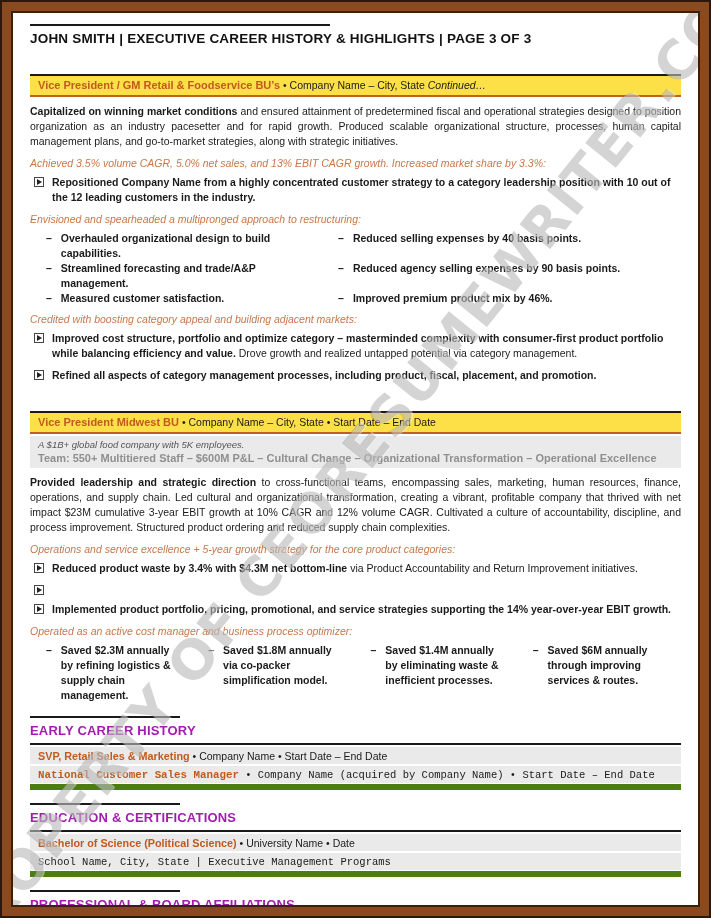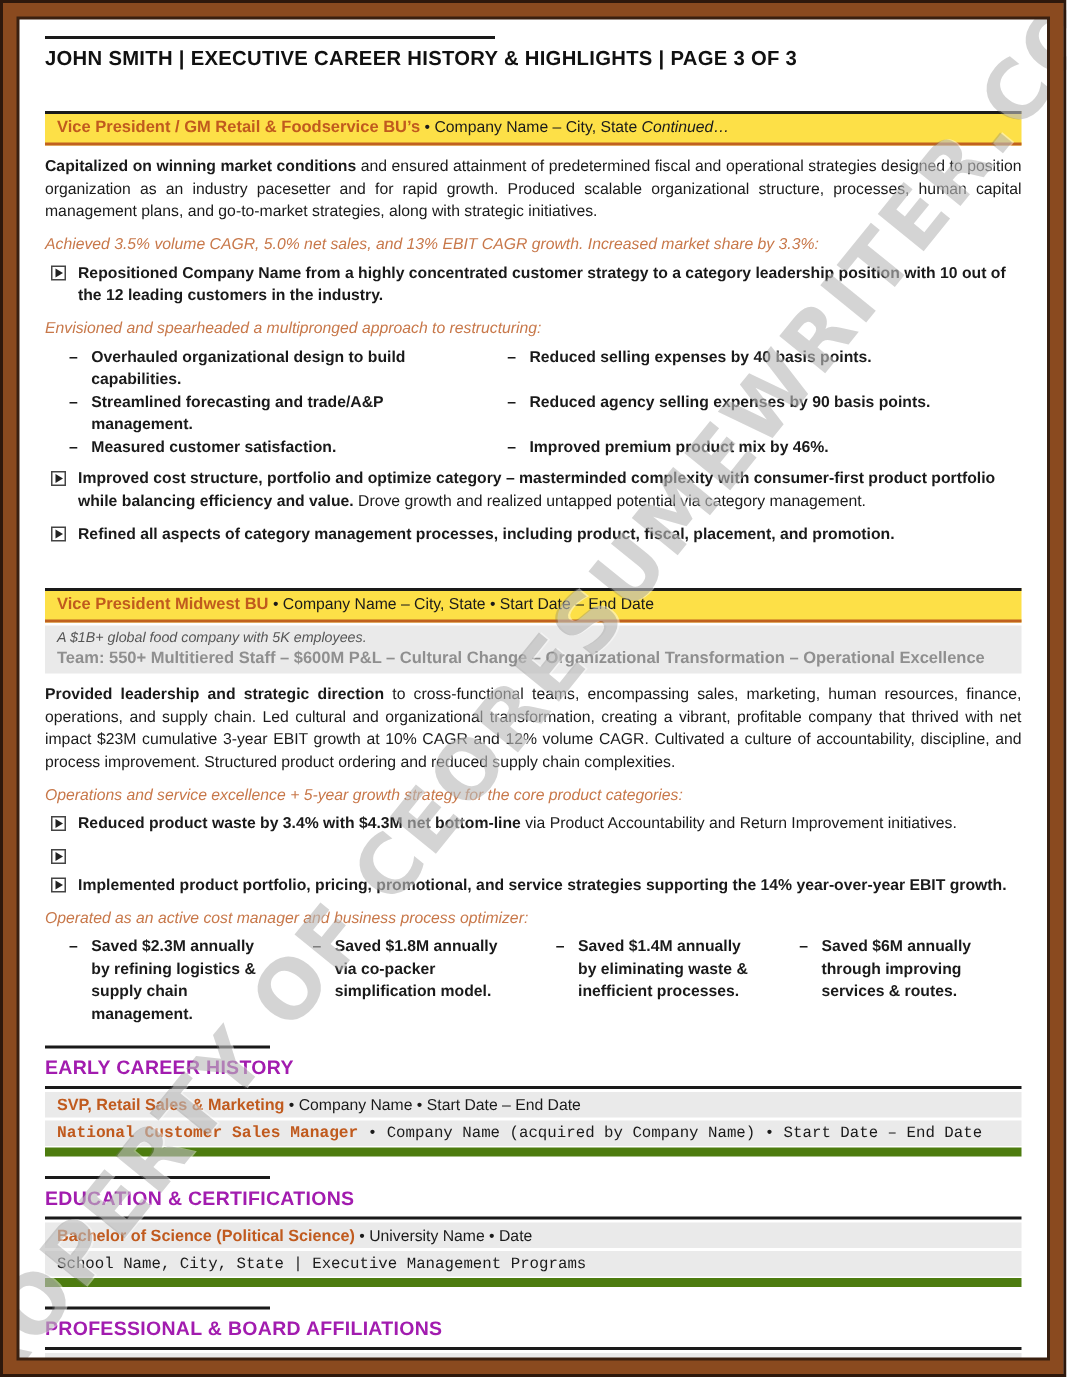--- a/index.html
+++ b/index.html
@@ -142,20 +142,21 @@
     <div class="dash-item">
         <span class="dash">–</span>
         <span>Measured customer satisfaction.</span>
       </div>
     <div class="dash-item">
         <span class="dash">–</span>
         <span>Improved premium product mix by 46%.</span>
       </div>
   </div>
 
+  <div class="subhead">Credited with boosting category appeal and building adjacent markets:</div>
 
   <div class="bullet">
     <span class="bicon"></span>
     <p class="btext"><b>Improved cost structure, portfolio and optimize category – masterminded complexity with consumer-first product portfolio while balancing efficiency and value.</b><span> Drove growth and realized untapped potential via category management.</span></p>
   </div>
   <div class="bullet">
     <span class="bicon"></span>
     <p class="btext"><b>Refined all aspects of category management processes, including product, fiscal, placement, and promotion.</b><span></span></p>
   </div>
 

